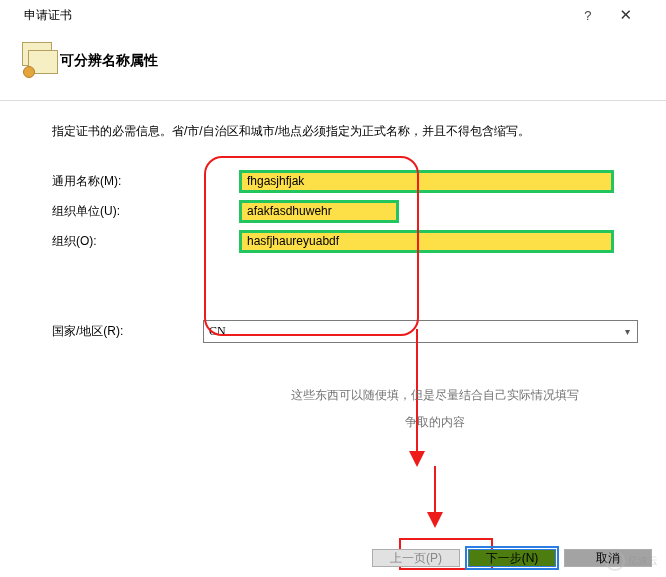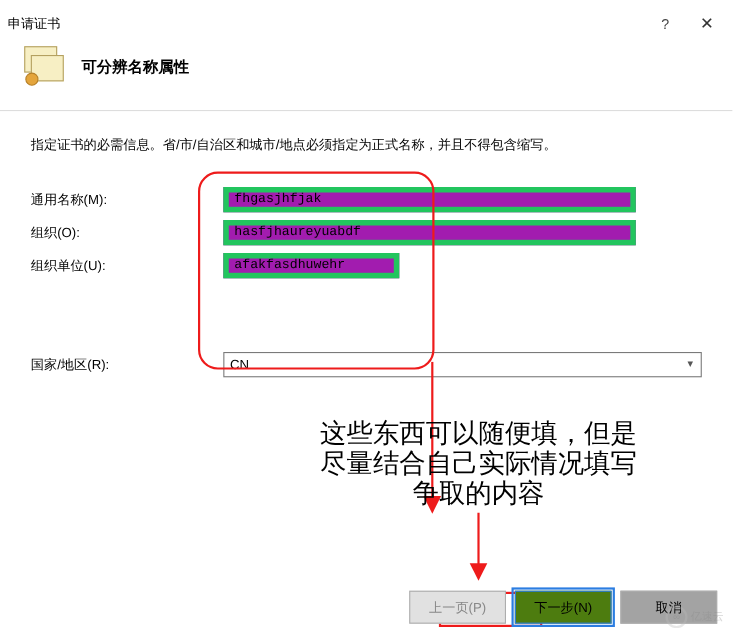--- a/index.html
+++ b/index.html
@@ -8,65 +8,64 @@
       font-size: 12px;
       background: #ffffff;
       width: 666px;
       height: 577px;
       overflow: hidden;
       position: relative;
     }
     .titlebar {
       height: 30px;
       display: flex;
-      align-items: flex-end;
-      padding: 0 7px;
+      align-items: center;
+      padding: 0 24px;
       background: #fff;
     }
     .titlebar .title-text {
       flex: 1;
       font-size: 12px;
       color: #000;
     }
     .title-controls { display: flex; align-items: center; gap: 28px; margin-right: 10px; }
     .title-help { font-size: 13px; color: #444; cursor: default; }
     .title-close { font-size: 15px; color: #333; cursor: default; font-family: Arial; }
     .header-area {
       padding: 12px 18px 20px 18px;
       display: flex;
       align-items: center;
-      gap: 14px;
       border-bottom: 1px solid #ddd;
     }
     .cert-icon { width: 42px; height: 38px; position: relative; }
     .cert-icon .cert-back, .cert-icon .cert-front {
       position: absolute; border: 1px solid #b4a060; background: #f7efc4;
     }
     .cert-icon .cert-back { width: 30px; height: 24px; left: 4px; top: 0; }
     .cert-icon .cert-front { width: 30px; height: 24px; left: 10px; top: 8px; }
     .cert-icon .seal {
       position: absolute; left: 5px; top: 24px; width: 12px; height: 12px;
       border-radius: 50%; background: #e4a53c; border: 1px solid #b78028;
     }
     .header-title { font-size: 14px; font-weight: bold; color: #000; }
-    .content-area { padding: 22px 28px 0 28px; position: relative; }
+    .content-area { padding: 22px 28px 0 28px; position: relative; margin-left: 24px; }
     .instruction { font-size: 12px; color: #000; margin-bottom: 26px; }
     .form-row {
-      display: flex; align-items: center; height: 30px;
+      display: flex; align-items: center; height: 30px; gap: 12px;
     }
     .form-label {
       width: 175px; font-size: 12px; color: #000;
     }
     .text-input {
-      height: 23px; border: 5px solid #22c55e; background: #a21caf;
-      font-size: 12px; padding: 0 5px; font-family: Liberation Mono, monospace;
+      height: 23px; border: 3px solid #22c55e; background: #fde047;
+      font-size: 12px; padding: 0 5px; font-family: Liberation Sans, sans-serif;
     }
     .sel-input {
       height: 23px; border: 1px solid #7a7a7a; background: #fff;
-      font-size: 12px; padding: 0 5px; font-family: Liberation Sans, sans-serif;
+      font-size: 12px; padding: 0 5px; font-family: Liberation Serif, serif;
       -webkit-appearance: none; appearance: none;
     }
     .sel-wrap { position: relative; }
     .sel-arrow {
       position: absolute; right: 8px; top: 50%; transform: translateY(-50%);
       pointer-events: none; font-size: 10px; color: #555;
     }
     .w-long { width: 375px; }
     .w-med { width: 160px; }
     .w-sel { width: 435px; }
@@ -74,32 +73,32 @@
     .annotation-group {
       position: absolute; left: 180px; top: 55px; width: 215px; height: 180px;
       border: 2px solid #ee1b1b; border-radius: 18px; pointer-events: none;
     }
     .arrow-down {
       position: absolute; left: 381px; top: 228px; pointer-events: none;
     }
     .arrow-down svg { overflow: visible; }
     .annotation-text {
       position: absolute; left: 290px; top: 382px; width: 290px;
-      color: #000000; font-size: 24px; line-height: 27px; text-align: center;
+      color: #737373; font-size: 12px; line-height: 27px; text-align: center;
       font-family: "KaiTi", "STKaiti", serif;
     }
     .arrow-to-button {
       position: absolute; left: 385px; top: 466px; pointer-events: none;
     }
     .button-row {
       position: absolute; bottom: 10px; right: 14px;
       display: flex; gap: 8px; align-items: center;
     }
     .btn {
-      width: 88px; height: 30px; font-size: 12px;
+      width: 88px; height: 18px; font-size: 12px;
       border: 1px solid #adadad; background: #e1e1e1; color: #888;
       font-family: inherit; cursor: default;
     }
     .btn.enabled { color: #000; background: #a3a3a3; }
     .btn.primary {
       color: #000; background: #4d7c0f; border: 1px solid #2b7de1;
       outline: 2px solid #2b7de1; outline-offset: 1px;
     }
     .watermark {
       position: absolute; right: 8px; bottom: 6px; opacity: 0.35;
@@ -133,27 +132,27 @@
 
 <div class="content-area">
   <div class="instruction">指定证书的必需信息。省/市/自治区和城市/地点必须指定为正式名称，并且不得包含缩写。</div>
 
   <div class="form-row">
     <div class="form-label">通用名称(M):</div>
     <input class="text-input w-long" value="fhgasjhfjak" style="">
   </div>
 
   <div class="form-row">
-    <div class="form-label">组织(O):</div>
-    <input class="text-input w-long" value="hasfjhaureyuabdf" style="">
+    <div class="form-label">组织单位(U):</div>
+    <input class="text-input w-med" value="afakfasdhuwehr" style="">
   </div>
 
   <div class="form-row">
-    <div class="form-label">组织单位(U):</div>
-    <input class="text-input w-med" value="afakfasdhuwehr" style="">
+    <div class="form-label">组织(O):</div>
+    <input class="text-input w-long" value="hasfjhaureyuabdf" style="">
   </div>
 
   <div class="form-row">
   </div>
 
   <div class="form-row">
   </div>
 
   <div class="form-row">
     <div class="form-label">国家/地区(R):</div>

